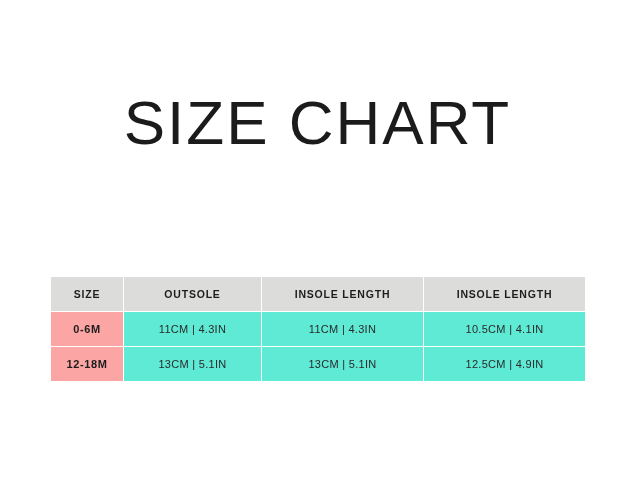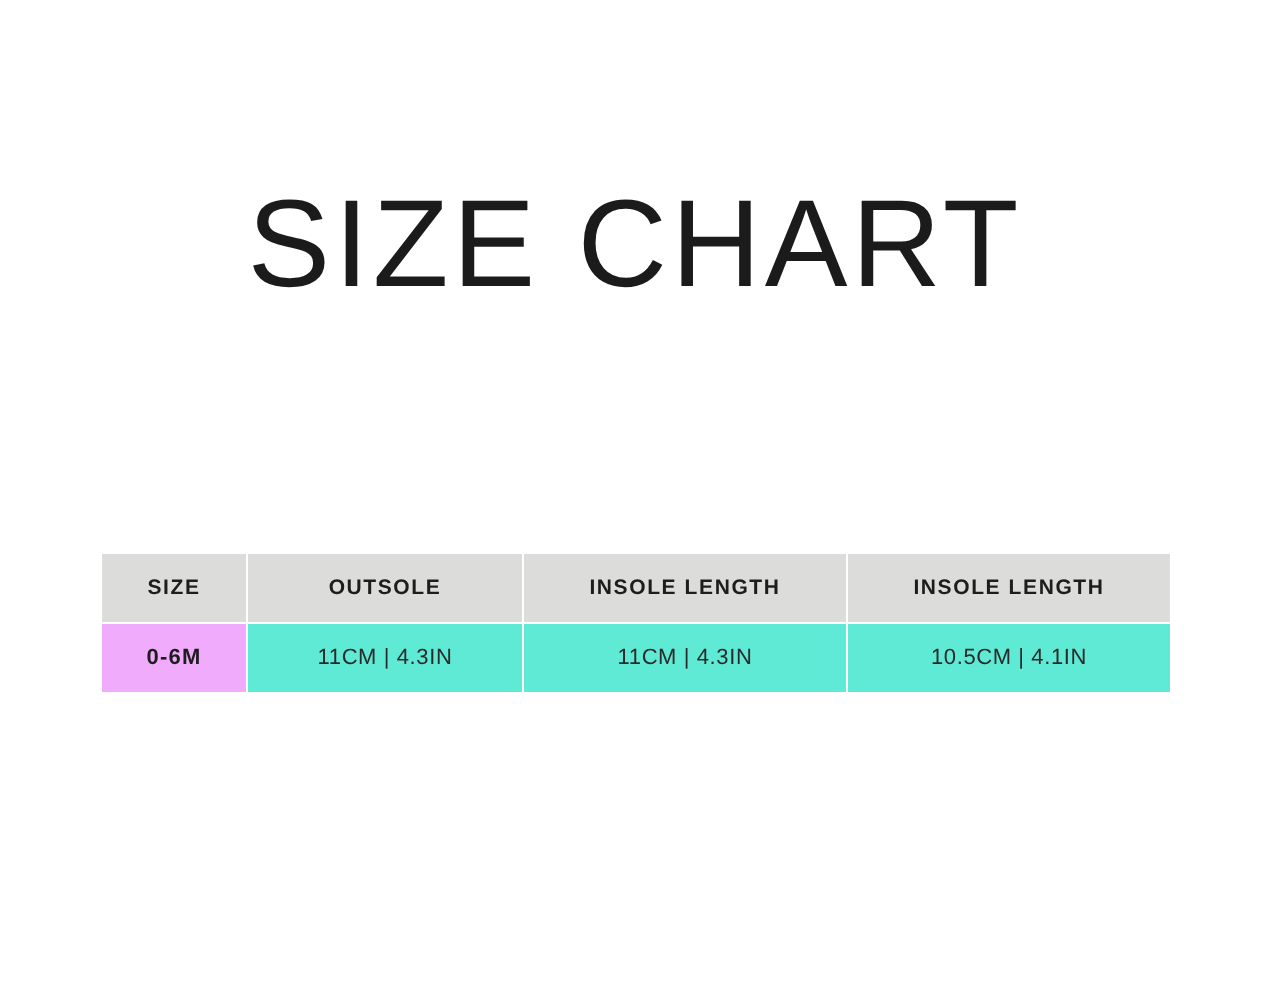--- a/index.html
+++ b/index.html
@@ -56,21 +56,21 @@
   
   thead th {
     background: #dcdcda;
     color: #1d1d1d;
     font-size: 10.5px;
     font-weight: bold;
     letter-spacing: 0.8px;
   }
   
   tbody td.col-size {
-    background: #f0abfc;
+    background: #fca5a5;
     color: #1d1d1d;
     font-size: 11px;
     font-weight: bold;
     letter-spacing: 0.6px;
   }
   tbody td.data {
     background: #5eead4;
     color: #2a2a2a;
     font-size: 11px;
     font-weight: normal;
@@ -104,17 +104,23 @@
           <th>INSOLE LENGTH</th>
         </tr>
       </thead>
       <tbody>
         <tr>
           <td class="col-size">0-6M</td>
           <td class="data">11CM | 4.3IN</td>
           <td class="data">11CM | 4.3IN</td>
           <td class="data">10.5CM | 4.1IN</td>
         </tr>
+        <tr>
+          <td class="col-size">12-18M</td>
+          <td class="data">13CM | 5.1IN</td>
+          <td class="data">13CM | 5.1IN</td>
+          <td class="data">12.5CM | 4.9IN</td>
+        </tr>
       </tbody>
     </table>
   </div>
 
 </div>
 
 </body></html>

